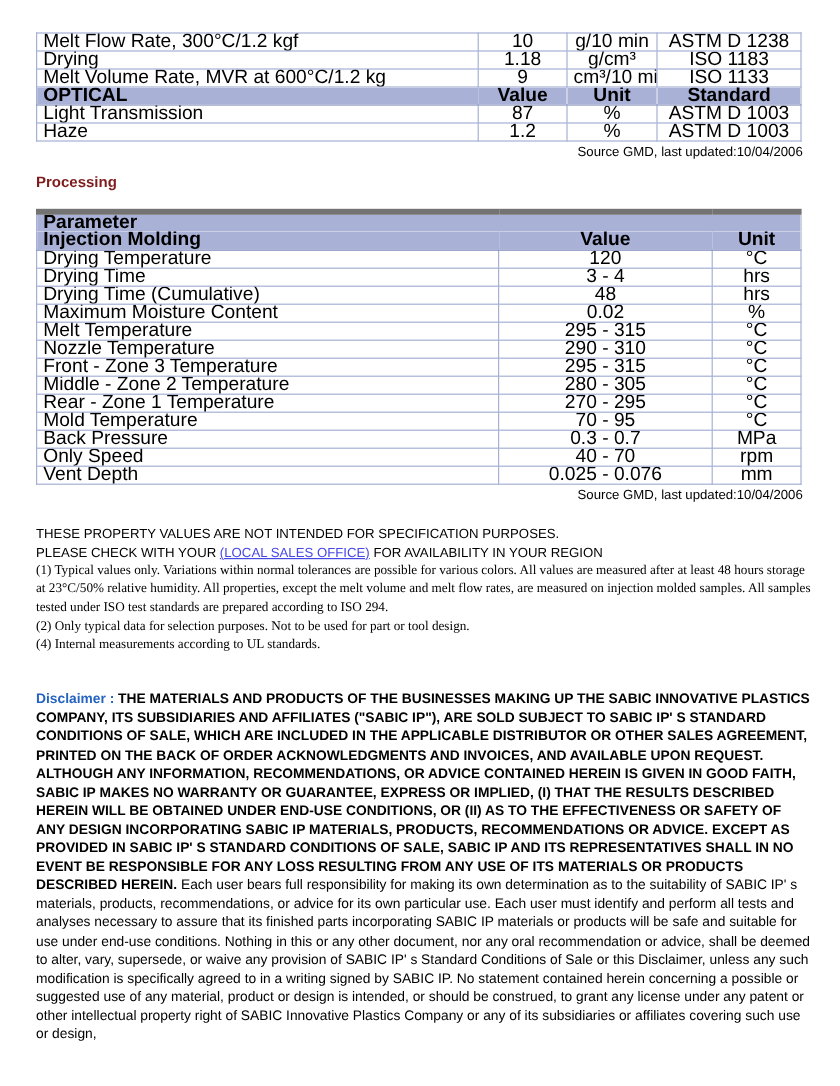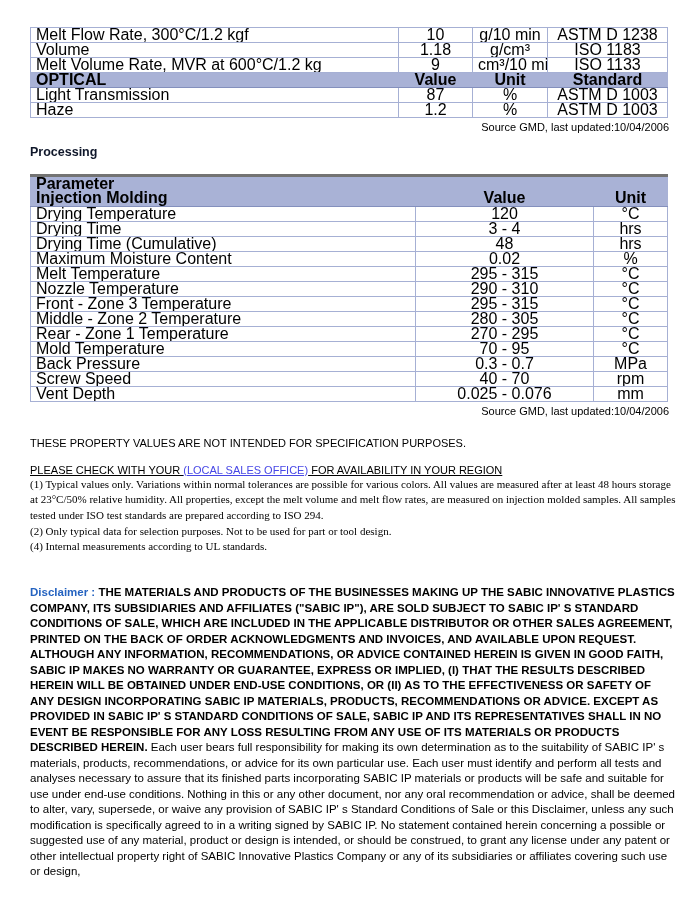--- a/index.html
+++ b/index.html
@@ -34,50 +34,50 @@
     font-weight: bold;
     border-left: 1px solid #a9b2d6;
     border-right: 1px solid #a9b2d6;
     border-top: 1px solid #8490bd;
     border-bottom: 1px solid #8490bd;
   }
   tr.hdr-open td {
     background: #a9b2d6;
     font-weight: bold;
     border: 1px solid #a9b2d6;
-    border-top: 3px solid #737373;
+    border-top: 5px solid #737373;
     border-bottom: none;
   }
   tr.hdr-close td {
     background: #a9b2d6;
     font-weight: bold;
     border: 1px solid #a9b2d6;
     border-top: none;
     border-bottom: 1px solid #8490bd;
   }
 
   .source {
     width: 639px;
     text-align: right;
     font-size: 11px;
     line-height: 13px;
     margin-top: 3px;
   }
 
   .section-heading {
-    color: #0f172a;
+    color: #7f1d1d;
     font-size: 12.5px;
     font-weight: bold;
     margin: 11px 0 0 0;
   }
   .tbl-gap { margin-top: 15px; }
 
   
   .caps-note { font-size: 11px; margin-top: 18px; line-height: 14px; width: 646px; }
-  .caps-note2 { font-size: 11px; margin-top: 13px; line-height: 14px; width: 646px; text-decoration: underline; }
+  .caps-note2 { font-size: 11px; margin-top: 2px; line-height: 14px; width: 646px; }
   a.sales-link { color: #4747e6; text-decoration: underline; cursor: pointer; }
 
   .footnotes { width: 648px; font-family: Liberation Serif, serif; }
   .footnote { font-size: 11px; line-height: 15.7px; }
 
   .disclaimer {
     margin-top: 30px;
     width: 646px;
     font-size: 11.5px;
     line-height: 15.5px;
@@ -99,21 +99,21 @@
         <col style="width:120px">
       </colgroup>
     <tbody id="t1-rows">
         <tr>
           <td>Melt Flow Rate, 300°C/1.2 kgf</td>
           <td class="c">10</td>
           <td class="c">g/10 min</td>
           <td class="c">ASTM D 1238</td>
         </tr>
         <tr>
-          <td>Volume</td>
+          <td>Drying</td>
           <td class="c">1.18</td>
           <td class="c">g/cm³</td>
           <td class="c">ISO 1183</td>
         </tr>
         <tr>
           <td>Melt Volume Rate, MVR at 600°C/1.2 kg</td>
           <td class="c">9</td>
           <td class="c">cm³/10 min</td>
           <td class="c">ISO 1133</td>
         </tr>
@@ -211,21 +211,21 @@
           <td>Mold Temperature</td>
           <td class="c">70 - 95</td>
           <td class="c">°C</td>
         </tr>
         <tr>
           <td>Back Pressure</td>
           <td class="c">0.3 - 0.7</td>
           <td class="c">MPa</td>
         </tr>
         <tr>
-          <td>Screw Speed</td>
+          <td>Only Speed</td>
           <td class="c">40 - 70</td>
           <td class="c">rpm</td>
         </tr>
         <tr>
           <td>Vent Depth</td>
           <td class="c">0.025 - 0.076</td>
           <td class="c">mm</td>
         </tr>
       </tbody>
   </table>

